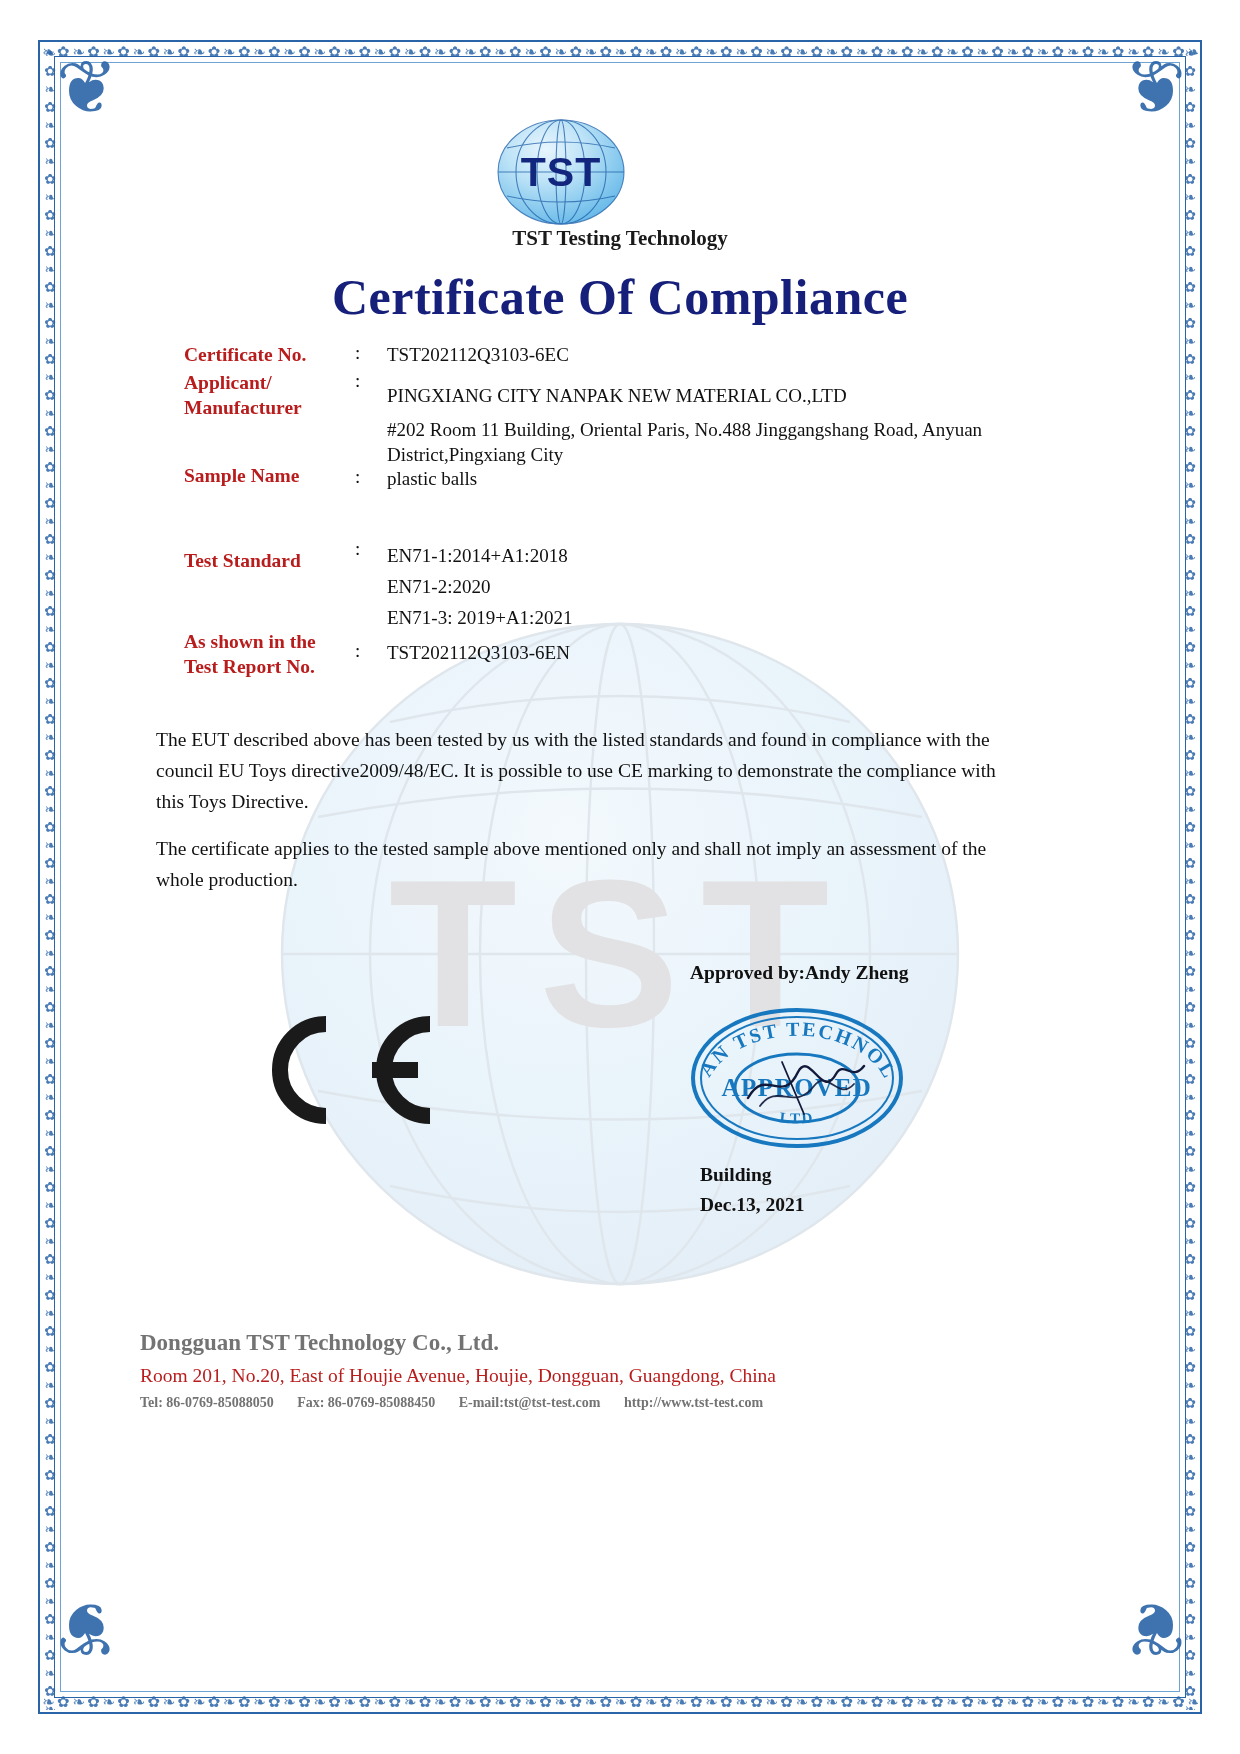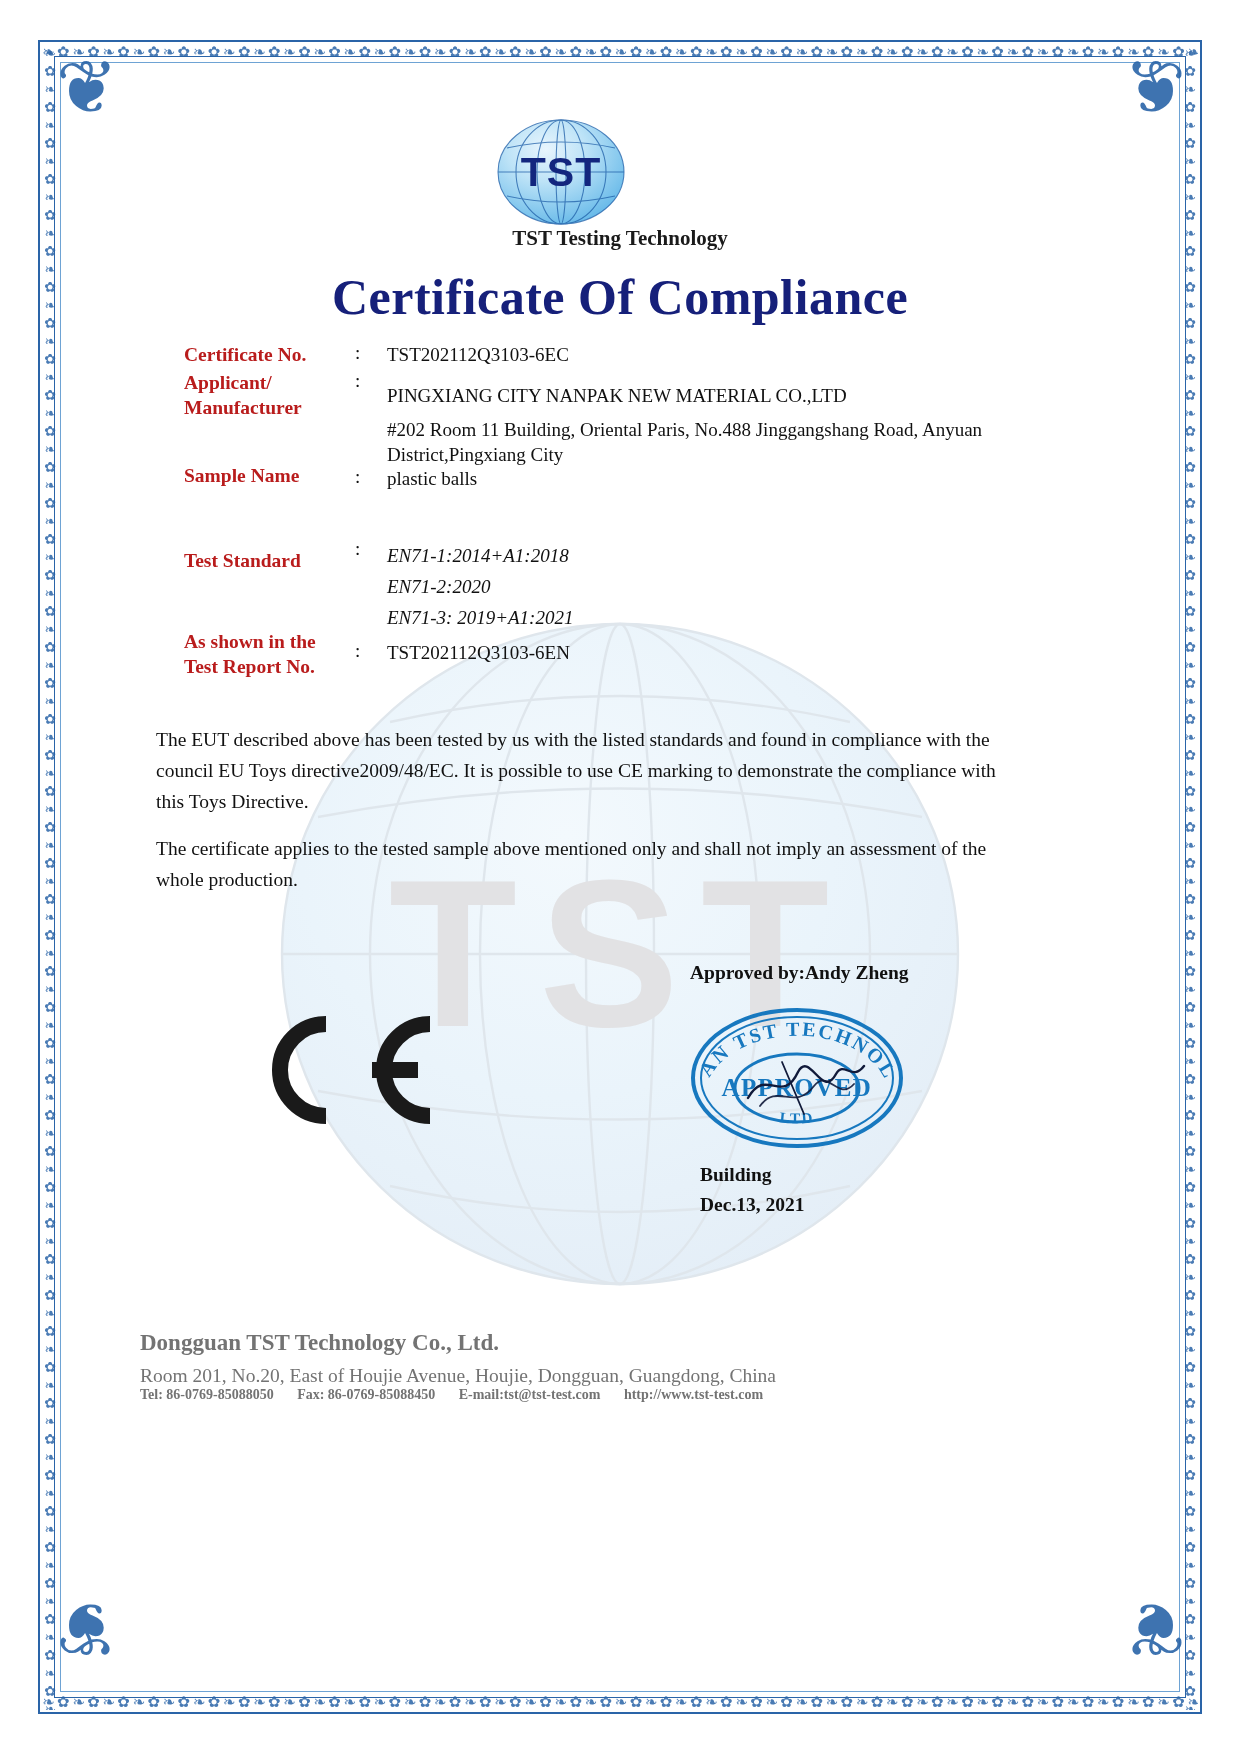--- a/index.html
+++ b/index.html
@@ -188,21 +188,21 @@
   .f-appl-c     { top: 35px; }
   .f-appl-v     { top: 48px; }
   .f-addr-v     { top: 82px; line-height: 25px; }
 
   .f-sample-l   { top: 128px; }
   .f-sample-c   { top: 131px; }
   .f-sample-v   { top: 131px; }
 
   .f-std-l      { top: 213px; }
   .f-std-c      { top: 203px; }
-  .f-std-v      { top: 205px; line-height: 31px; font-style: italic; }
+  .f-std-v      { top: 205px; line-height: 31px; }
 
   .f-rep-l      { top: 294px; }
   .f-rep-c      { top: 305px; }
   .f-rep-v      { top: 305px; }
 
   
   .body-text {
     position: absolute;
     left: 140px; top: 708px;
     width: 878px;
@@ -264,21 +264,22 @@
   .footer-company {
     font-family: "Liberation Serif", serif;
     font-weight: bold;
     font-size: 23px;
     color: #737373;
     margin-bottom: 9px;
   }
   .footer-addr {
     font-family: "Liberation Serif", serif;
     font-size: 19.5px;
-    color: #737373;
+    color: #b91c1c;
+    margin-bottom: 8px;
   }
   .footer-contact {
     font-family: "Liberation Serif", serif;
     font-size: 14px;
     color: #737373;
     font-weight: bold;
   }
   .footer-contact span { margin-right: 20px; }
 </style>
 </head>

